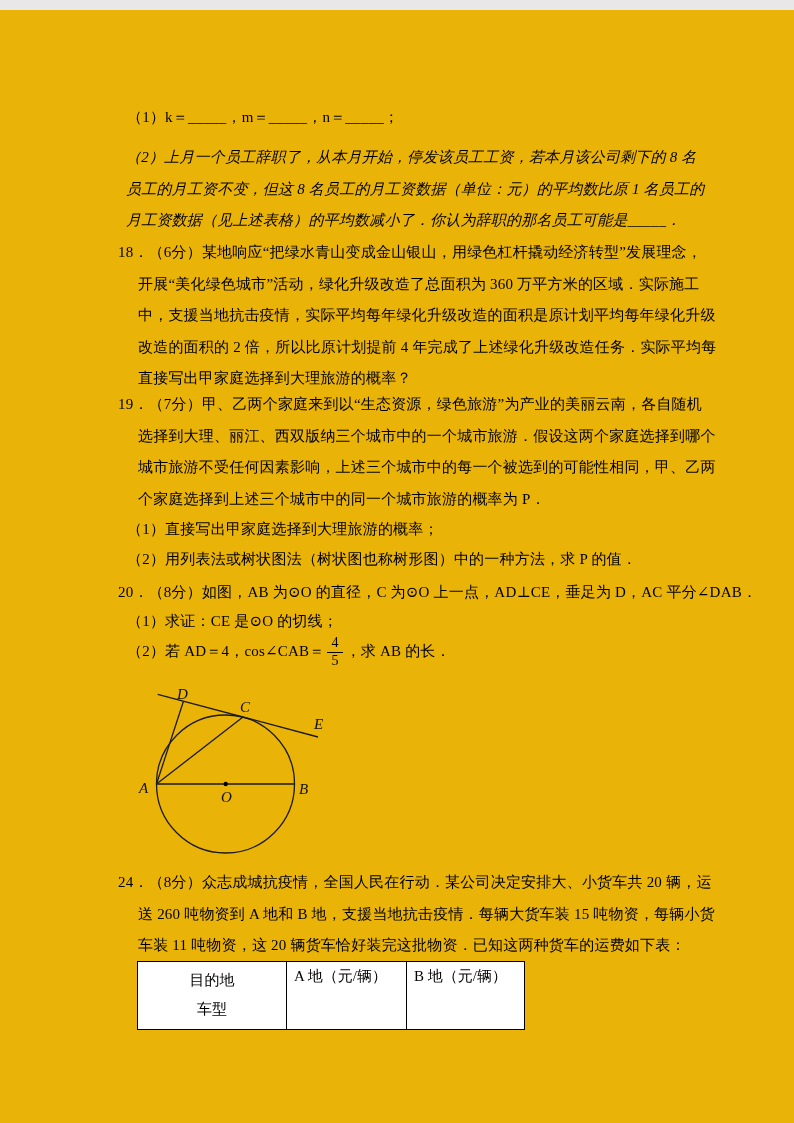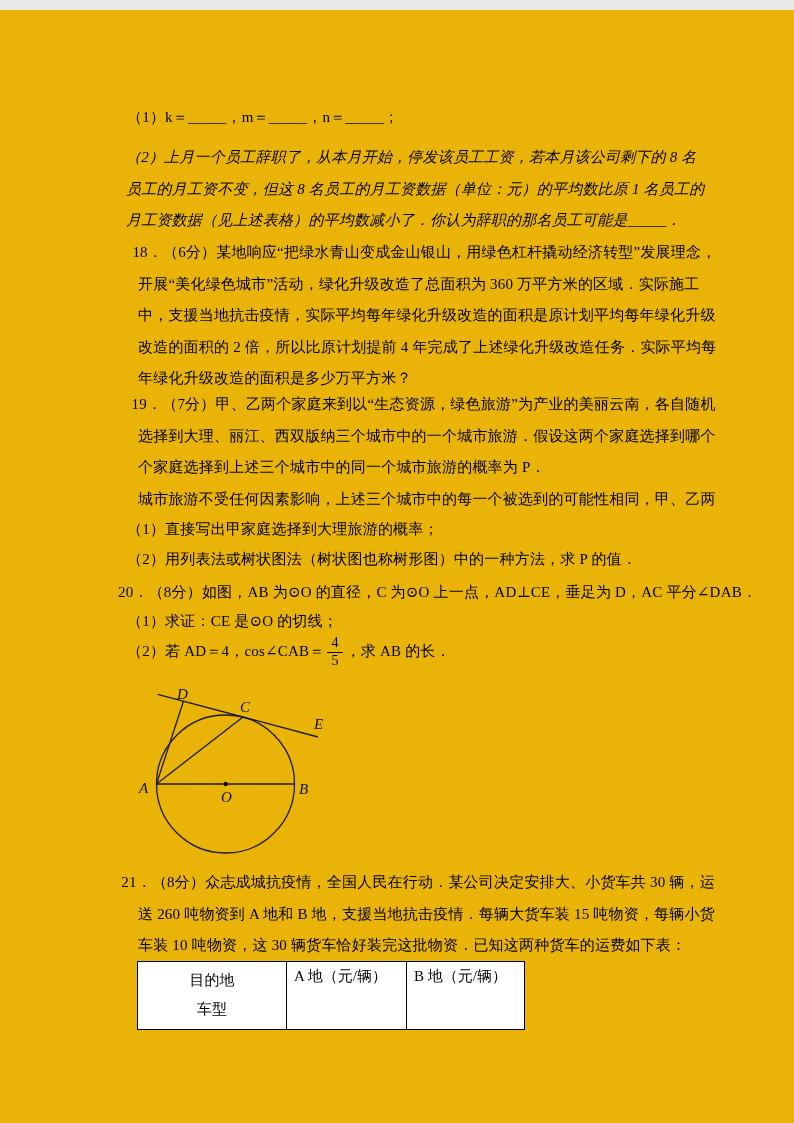--- a/index.html
+++ b/index.html
@@ -14,21 +14,21 @@
     overflow:hidden;
   }
   .para {
     position:absolute;
     line-height:31.5px;
     white-space:nowrap;
     letter-spacing:0.2px;
   }
   .para .line { white-space:nowrap; }
   .hang { left:138px; }
-  .hang .line.first { margin-left:-20px;text-align:right; }
+  .hang .line.first { margin-left:-20px; }
   .subitem { left:127px; }
   .q17p2 { left:126px;font-style:italic; }
   
   .frac-line {
     display:flex;
     align-items:flex-start;
     height:40px;
   }
   .fraction {
     display:inline-flex;
@@ -80,28 +80,28 @@
     <div class="line">（2）上月一个员工辞职了，从本月开始，停发该员工工资，若本月该公司剩下的 8 名</div>
     <div class="line">员工的月工资不变，但这 8 名员工的月工资数据（单位：元）的平均数比原 1 名员工的</div>
     <div class="line">月工资数据（见上述表格）的平均数减小了．你认为辞职的那名员工可能是_____．</div>
   </div>
 
   <div class="para hang" style="top:227px">
     <div class="line first">18．（6分）某地响应“把绿水青山变成金山银山，用绿色杠杆撬动经济转型”发展理念，</div>
     <div class="line">开展“美化绿色城市”活动，绿化升级改造了总面积为 360 万平方米的区域．实际施工</div>
     <div class="line">中，支援当地抗击疫情，实际平均每年绿化升级改造的面积是原计划平均每年绿化升级</div>
     <div class="line">改造的面积的 2 倍，所以比原计划提前 4 年完成了上述绿化升级改造任务．实际平均每</div>
-    <div class="line">年绿化升级改造的面积是多少万平方米？</div>
+    <div class="line">直接写出甲家庭选择到大理旅游的概率？</div>
   </div>
 
   <div class="para hang" style="top:379px">
     <div class="line first">19．（7分）甲、乙两个家庭来到以“生态资源，绿色旅游”为产业的美丽云南，各自随机</div>
     <div class="line">选择到大理、丽江、西双版纳三个城市中的一个城市旅游．假设这两个家庭选择到哪个</div>
+    <div class="line">城市旅游不受任何因素影响，上述三个城市中的每一个被选到的可能性相同，甲、乙两</div>
     <div class="line">个家庭选择到上述三个城市中的同一个城市旅游的概率为 P．</div>
-    <div class="line">城市旅游不受任何因素影响，上述三个城市中的每一个被选到的可能性相同，甲、乙两</div>
   </div>
   <div class="para subitem" style="top:504px">（1）直接写出甲家庭选择到大理旅游的概率；</div>
   <div class="para subitem" style="top:534px">（2）用列表法或树状图法（树状图也称树形图）中的一种方法，求 P 的值．</div>
 
   <div class="para hang" style="top:567px">
     <div class="line first">20．（8分）如图，AB 为⊙O 的直径，C 为⊙O 上一点，AD⊥CE，垂足为 D，AC 平分∠DAB．</div>
   </div>
   <div class="para subitem" style="top:596px">（1）求证：CE 是⊙O 的切线；</div>
   <div class="para subitem frac-line" style="top:626px">
     <span>（2）若 AD＝4，cos∠CAB＝</span>
@@ -123,23 +123,23 @@
     <circle cx="95.7" cy="109" r="2.2" fill="#000000"></circle>
     <text x="9" y="118">A</text>
     <text x="169" y="119">B</text>
     <text x="110" y="37">C</text>
     <text x="47" y="24">D</text>
     <text x="184" y="54">E</text>
     <text x="91" y="127">O</text>
   </svg>
 
   <div class="para hang" style="top:857px">
-    <div class="line first">21．（8分）众志成城抗疫情，全国人民在行动．某公司决定安排大、小货车共 30 辆，运</div>
+    <div class="line first">24．（8分）众志成城抗疫情，全国人民在行动．某公司决定安排大、小货车共 20 辆，运</div>
     <div class="line">送 260 吨物资到 A 地和 B 地，支援当地抗击疫情．每辆大货车装 15 吨物资，每辆小货</div>
-    <div class="line">车装 10 吨物资，这 30 辆货车恰好装完这批物资．已知这两种货车的运费如下表：</div>
+    <div class="line">车装 11 吨物资，这 20 辆货车恰好装完这批物资．已知这两种货车的运费如下表：</div>
   </div>
 
   <table class="freight">
     <tbody>
         <tr>
       <td class="c1">
         <div class="hdr-line">目的地</div>
         <div class="hdr-line">车型</div>
       </td>
       <td class="c2">A 地（元/辆）</td>

